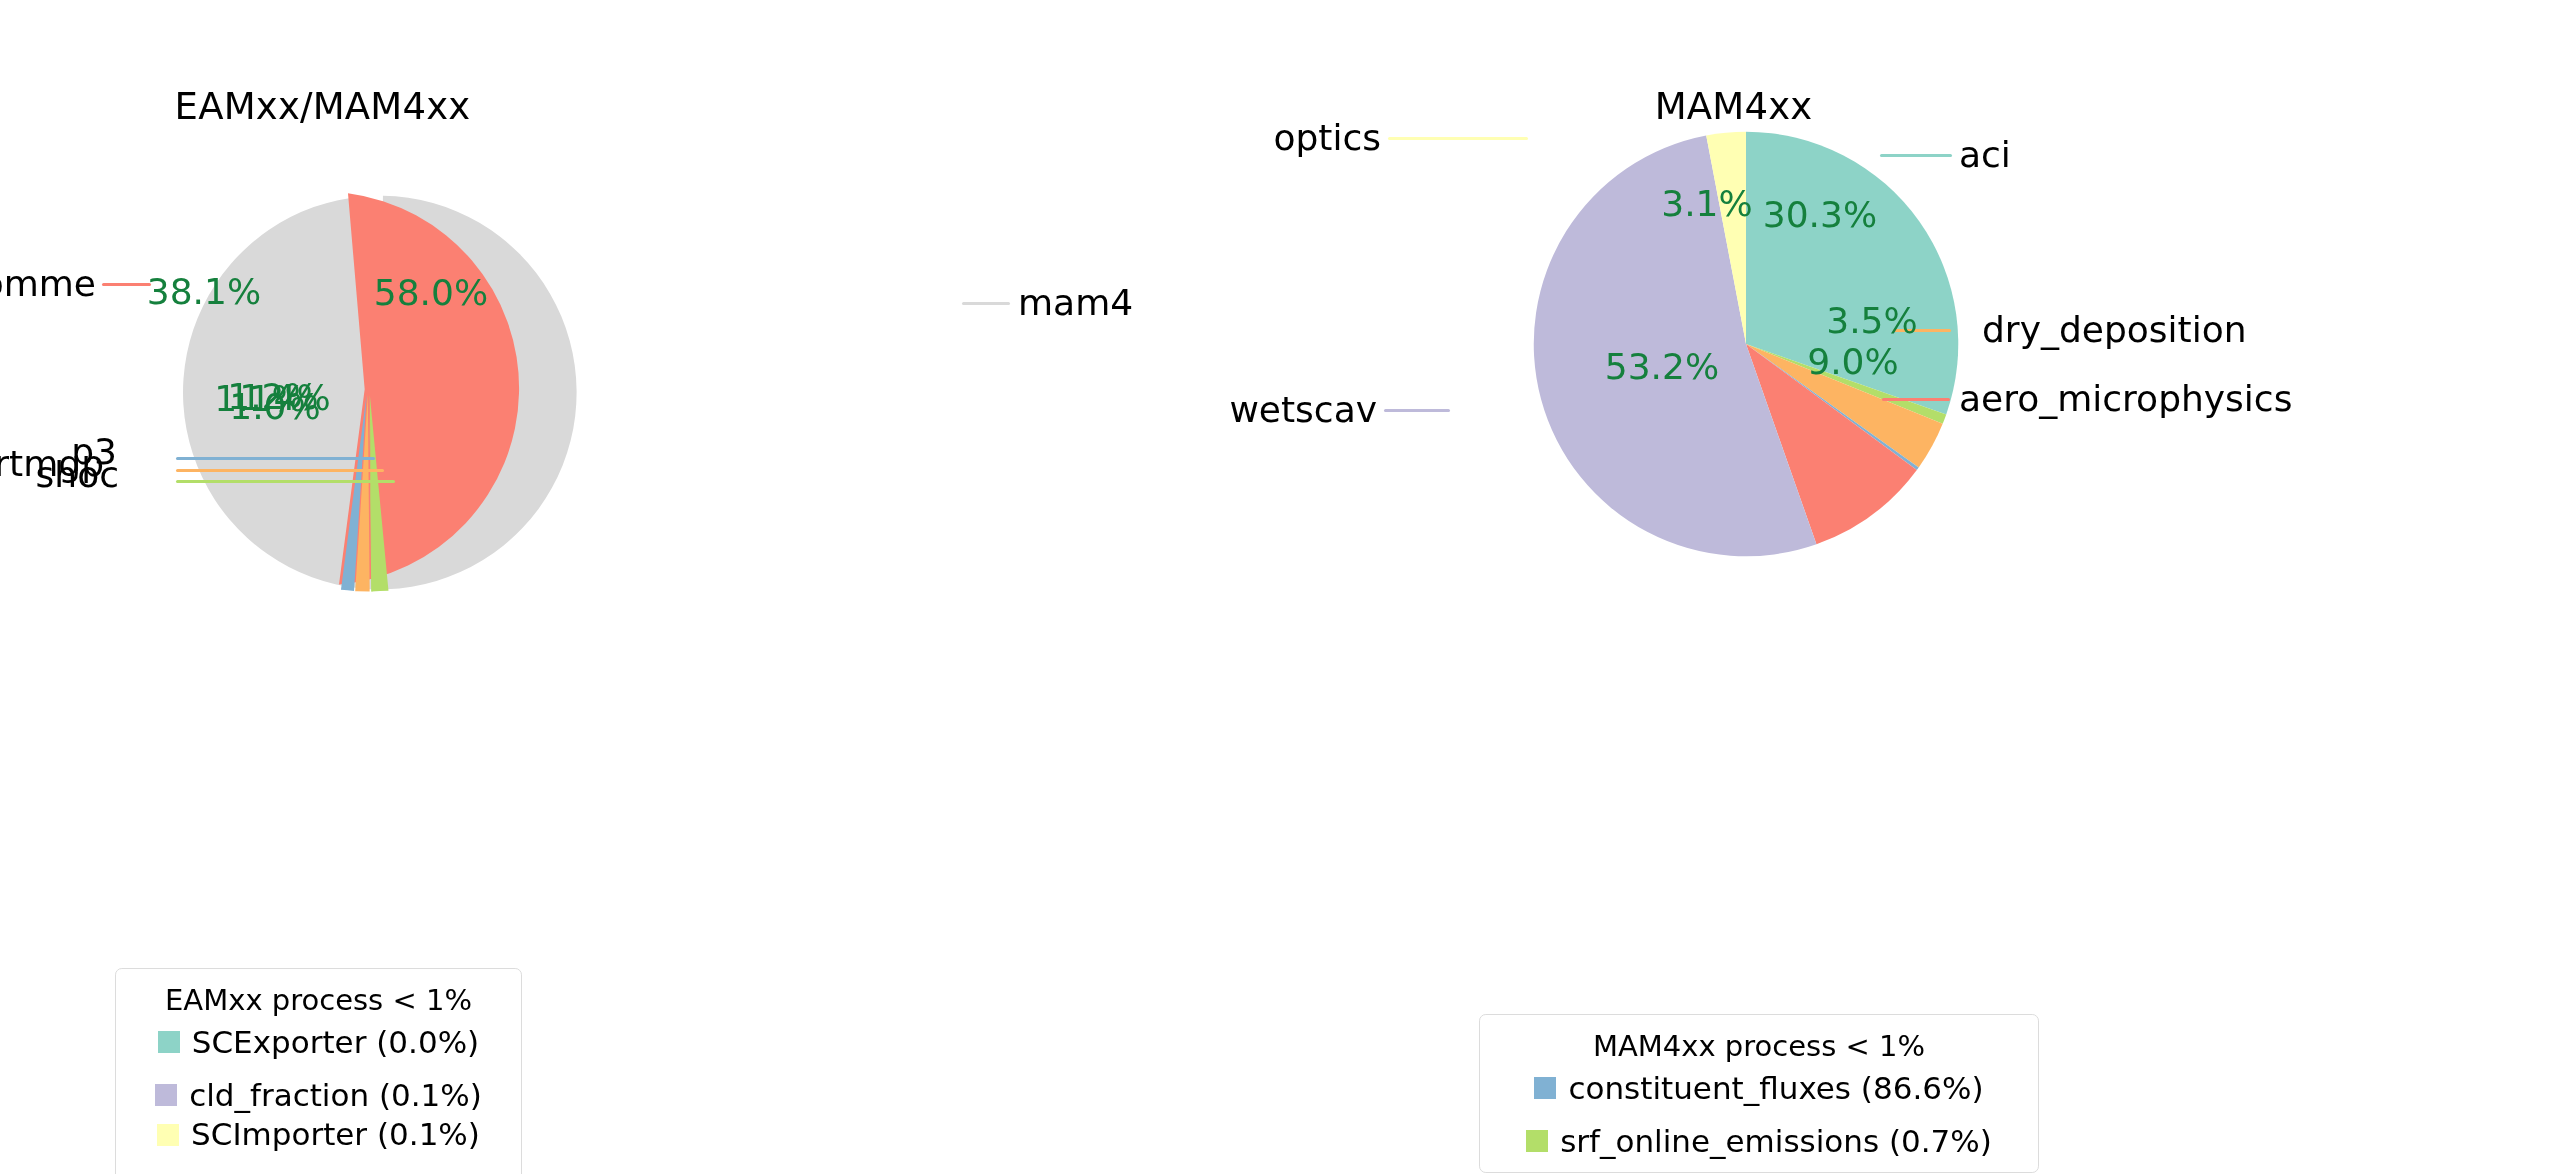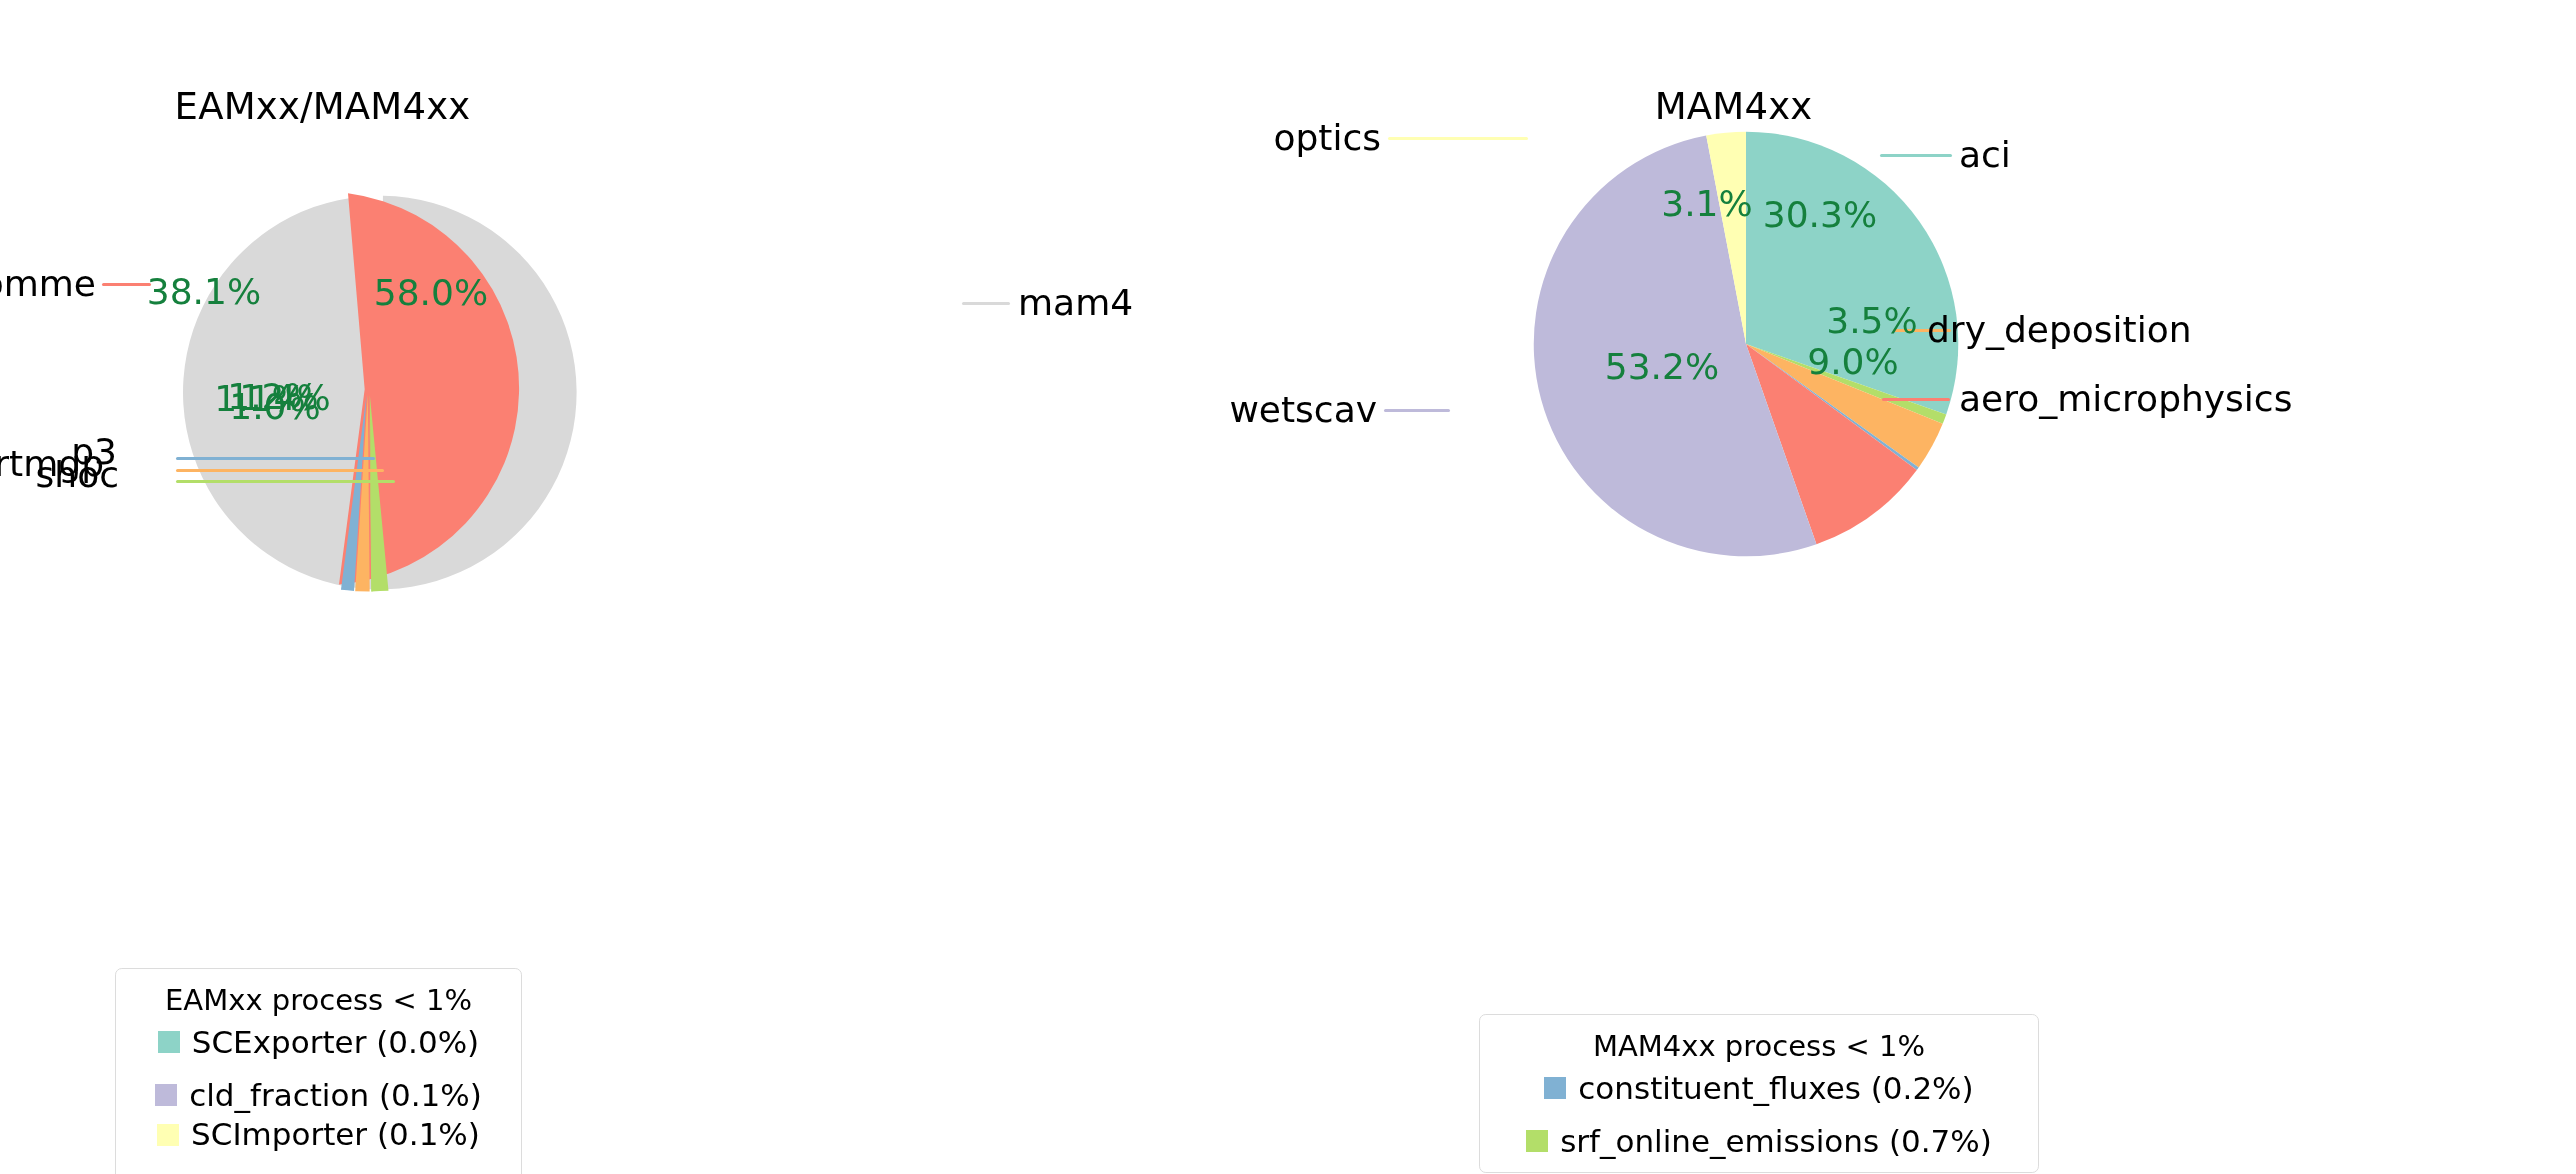--- a/index.html
+++ b/index.html
@@ -136,37 +136,37 @@
     </div>
 
     <div class="leader" style="left:100px;top:137px;width:140px;background:#ffffb3;"></div>
     <div class="leader" style="left:592px;top:154px;width:72px;background:#8dd3c7;"></div>
     <div class="leader" style="left:605px;top:329px;width:58px;background:#fdb462;"></div>
     <div class="leader" style="left:594px;top:398px;width:68px;background:#fb8072;"></div>
     <div class="leader" style="left:96px;top:409px;width:66px;background:#bebada;"></div>
 
     <div class="out-label left" style="left:93px;top:137px;">optics</div>
     <div class="out-label right" style="left:671px;top:154px;">aci</div>
-    <div class="out-label right" style="left:639px;top:329px;">dry_deposition</div>
+    <div class="out-label right" style="left:694px;top:329px;">dry_deposition</div>
     <div class="out-label right" style="left:671px;top:398px;text-align:right;">aero_microphysics</div>
     <div class="out-label left" style="left:89px;top:409px;">wetscav</div>
 
     <div class="pct-label" style="left:532px;top:214px;">30.3%</div>
     <div class="pct-label" style="left:419px;top:203px;">3.1%</div>
     <div class="pct-label" style="left:584px;top:320px;">3.5%</div>
     <div class="pct-label" style="left:565px;top:361px;">9.0%</div>
     <div class="pct-label" style="left:374px;top:366px;">53.2%</div>
 
     <div class="legend" style="left:191px;top:1014px;width:560px;">
       <div class="legend-title">MAM4xx process &lt; 1%</div>
       <div class="legend-rows">
         <div class="legend-row">
           <div class="legend-entry">
             <span class="legend-swatch" style="background:#80b1d3;"></span>
-            <span class="legend-text">constituent_fluxes (0.2%)</span>
+            <span class="legend-text">constituent_fluxes (86.6%)</span>
           </div>
           <div class="legend-entry">
             <span class="legend-swatch" style="background:#b3de69;"></span>
             <span class="legend-text">srf_online_emissions (0.7%)</span>
           </div>
         </div>
       </div>
     </div>
   </div>
 

